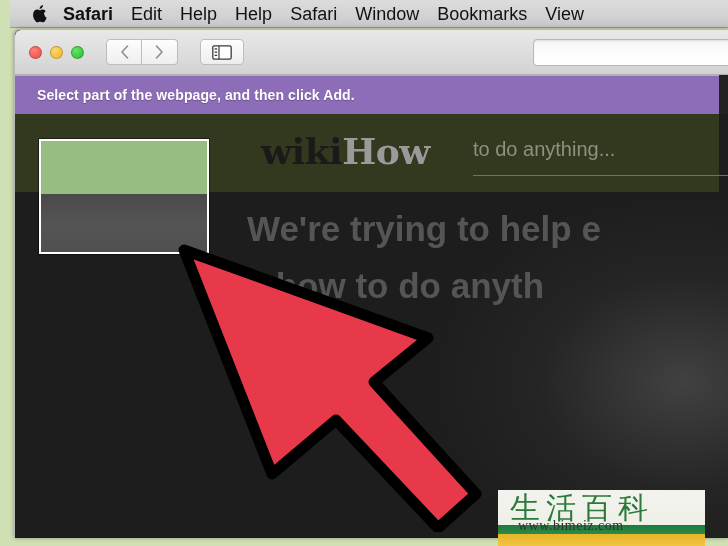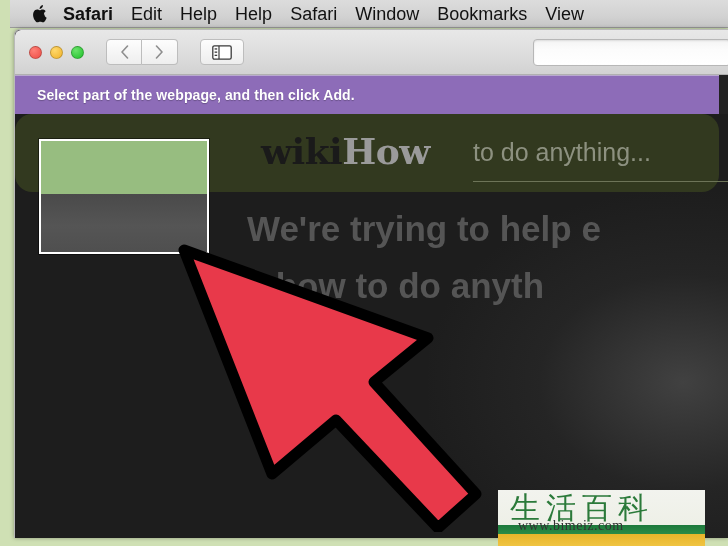--- a/index.html
+++ b/index.html
@@ -147,21 +147,20 @@
     background: #1d1d1d;
     overflow: hidden;
   }
 
   #siteheader {
     position:absolute;
     left:0; top:0;
     width: 704px;
     height: 78px;
     background: #32391f;
-    border-radius: 17px;
   }
   #logo {
     position:absolute;
     left: 246px;
     top: 16px;
     font-family: "DejaVu Serif", serif;
     font-weight: bold;
     font-size: 36px;
     white-space: nowrap;
     letter-spacing: -0.5px;
@@ -171,21 +170,21 @@
 
   #searchline {
     position:absolute;
     left: 458px;
     top: 24px;
     width: 270px;
     border-bottom: 1px solid #6d7458;
     padding-bottom: 14px;
   }
   #searchline .ph {
-    font-size: 25px;
+    font-size: 20px;
     color: #8d9180;
     white-space: nowrap;
   }
 
   #heroText {
     position:absolute;
     left: 232px;
     top: 86px;
     width: 520px;
     color: #555555;

